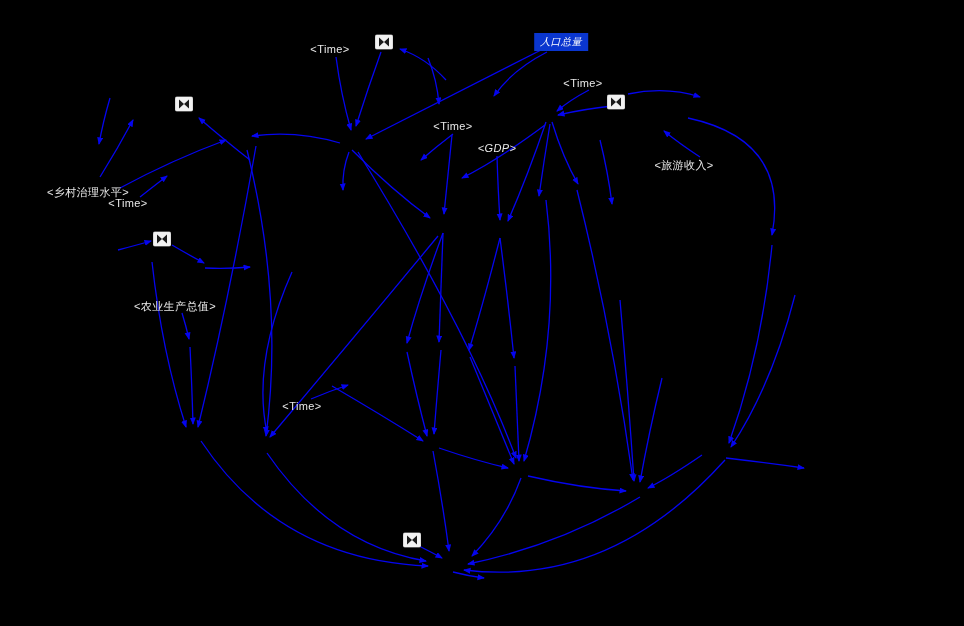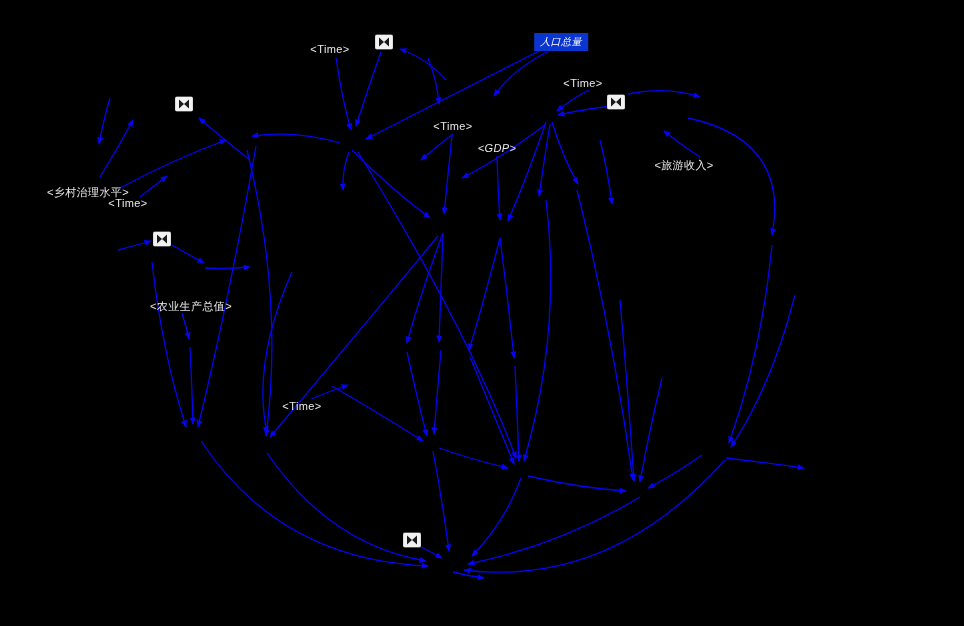--- a/index.html
+++ b/index.html
@@ -116,21 +116,21 @@
   </svg>
   <div>
       <div class="label highlighted" style="left: 561px; top: 42px; font-style: italic;">人口总量</div>
       <div class="label" style="left: 330px; top: 49px;">&lt;Time&gt;</div>
       <div class="label" style="left: 583px; top: 83px;">&lt;Time&gt;</div>
       <div class="label" style="left: 453px; top: 126px;">&lt;Time&gt;</div>
       <div class="label" style="left: 497px; top: 148px; font-style: italic;">&lt;GDP&gt;</div>
       <div class="label" style="left: 88px; top: 184px; margin-top: 8px;">&lt;乡村治理水平&gt;</div>
       <div class="label" style="left: 128px; top: 203px;">&lt;Time&gt;</div>
       <div class="label" style="left: 684px; top: 165px;">&lt;旅游收入&gt;</div>
-      <div class="label" style="left: 175px; top: 306px; margin-left: 16px;">&lt;农业生产总值&gt;</div>
+      <div class="label" style="left: 175px; top: 306px;">&lt;农业生产总值&gt;</div>
       <div class="label" style="left: 302px; top: 406px;">&lt;Time&gt;</div>
     </div>
   <div>
       <div class="icon" style="left: 384px; top: 42px;"><svg width="18" height="15" xmlns="http://www.w3.org/2000/svg">
           <rect x="0" y="0" width="18" height="15" rx="2" fill="#f2f2f2" stroke="#999" stroke-width="0.5"></rect>
           <path d="M4 3 L9 7.5 L4 12 Z" fill="#1b1b1b"></path>
           <path d="M14 3 L9 7.5 L14 12 Z" fill="#1b1b1b"></path>
         </svg></div>
       <div class="icon" style="left: 184px; top: 104px;"><svg width="18" height="15" xmlns="http://www.w3.org/2000/svg">
           <rect x="0" y="0" width="18" height="15" rx="2" fill="#f2f2f2" stroke="#999" stroke-width="0.5"></rect>

